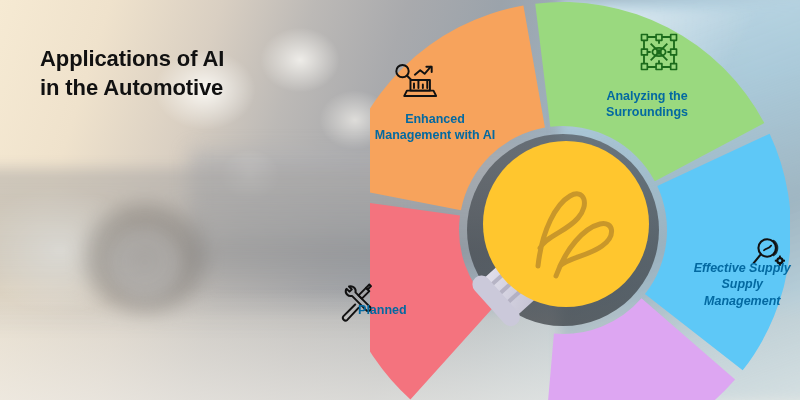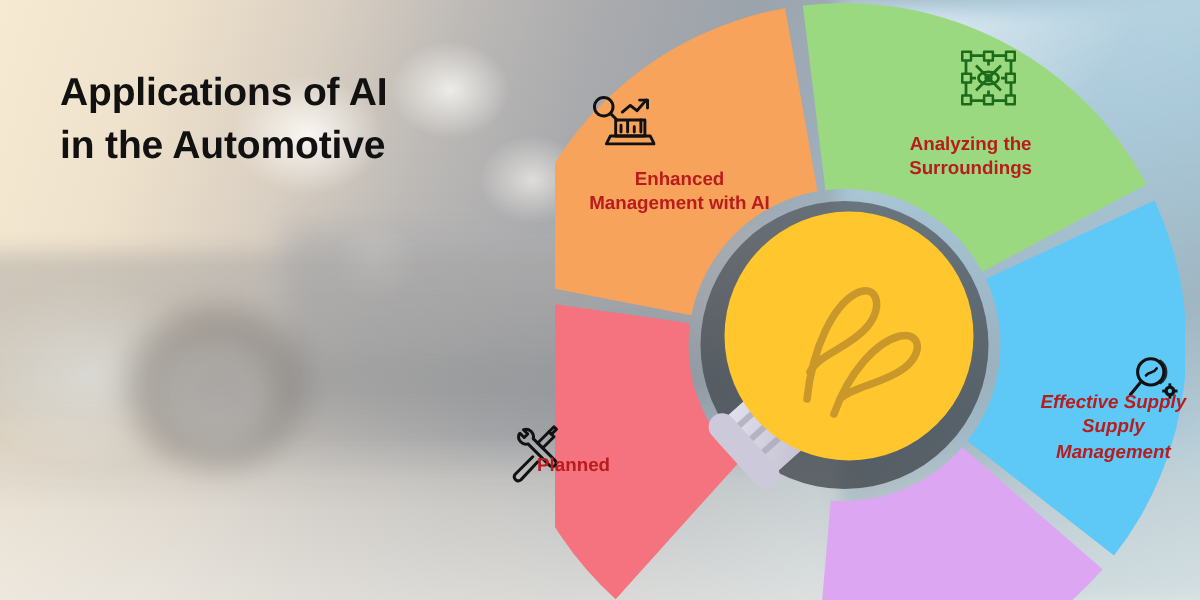--- a/index.html
+++ b/index.html
@@ -87,42 +87,42 @@
     background: linear-gradient(120deg, rgba(255,255,255,.55), rgba(255,255,255,0) 70%);
     filter: blur(5px);
   }
 
   
   #title {
     position: absolute;
     left: 40px;
     top: 44px;
     width: 330px;
-    font-size: 26px;
+    font-size: 22px;
     font-weight: bold;
     line-height: 1.34;
     color: #111111;
     letter-spacing: -0.1px;
   }
   #title .tline { display: block; white-space: nowrap; }
 
   
   #wheel {
     position: absolute;
     left: 370px;
     top: -10px;
     width: 420px;
     height: 420px;
   }
   #wheel svg { display: block; width: 100%; height: 100%; }
 
   .seg-label {
     position: absolute;
     text-align: center;
-    color: #b91c1c;
+    color: #0369a1;
     font-size: 12.5px;
     font-weight: bold;
     line-height: 1.3;
     pointer-events: none;
   }
   .seg-icon {
     position: absolute;
     pointer-events: none;
   }
 </style>
@@ -211,21 +211,21 @@
           <svg viewBox="0 0 52 44" width="46" height="40" fill="none" stroke="#111" stroke-width="2.2" stroke-linecap="round" stroke-linejoin="round">
       <circle cx="13" cy="12" r="7"></circle>
             <path d="M18.2 17.2 23 22"></path>
       <path d="M22 22h22v12H22z"></path>
             <path d="M18 34h30l3 6H15z"></path>
       <path d="M26 31v-5M31 31v-8M36 31v-4M41 31v-9"></path>
       <path d="M27 16l6-5 5 4 7-8"></path>
             <path d="M40 7h6v6"></path>
     </svg>
         </div>
-        <div class="seg-label" style="width: 130px; left: 18px; top: 120.987px;">
+        <div class="seg-label" style="width: 130px; left: 0; top: 120.987px;">
           <div>Enhanced</div>
           <div>Management with AI</div>
         </div>
         <div class="seg-icon" style="left: 268.972px; top: 41.5596px;">
           <svg viewBox="0 0 48 48" width="40" height="40" fill="none" stroke="#1b6b1b" stroke-width="2.2" stroke-linejoin="round">
       <rect x="6" y="6" width="36" height="36" rx="1"></rect>
       <path d="M14 14 34 34M34 14 14 34M24 8v6M24 34v6M8 24h6M34 24h6"></path>
       <ellipse cx="24" cy="24" rx="8" ry="5"></ellipse>
             <circle cx="24" cy="24" r="2.2" fill="#1b6b1b"></circle>
       <g fill="#9ad97f" stroke="#1b6b1b" stroke-width="2">

